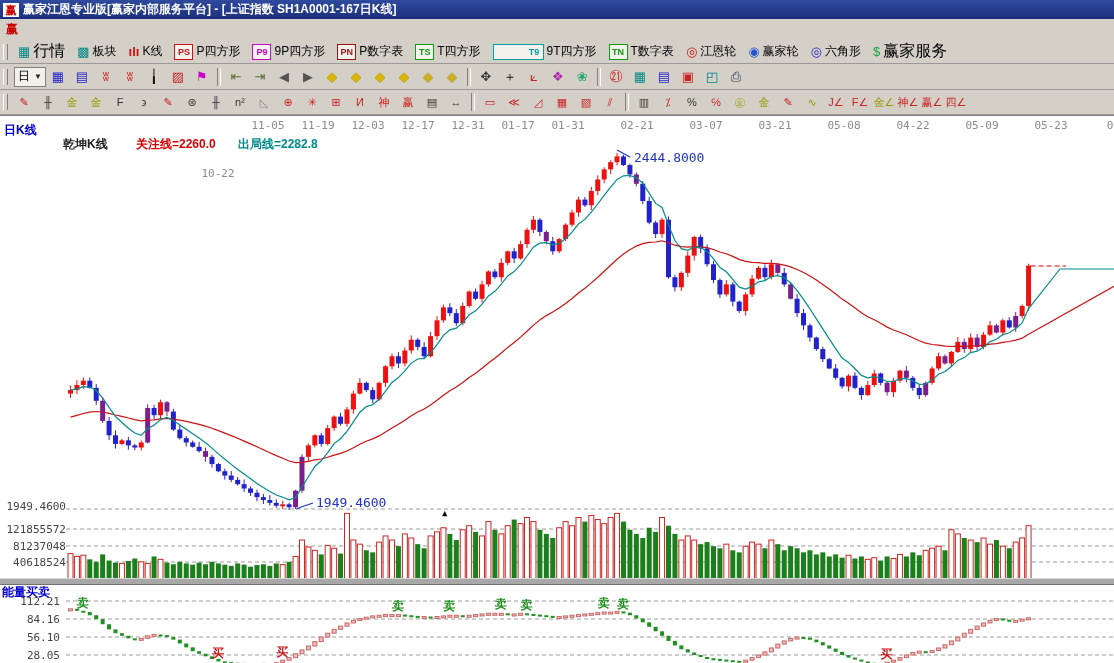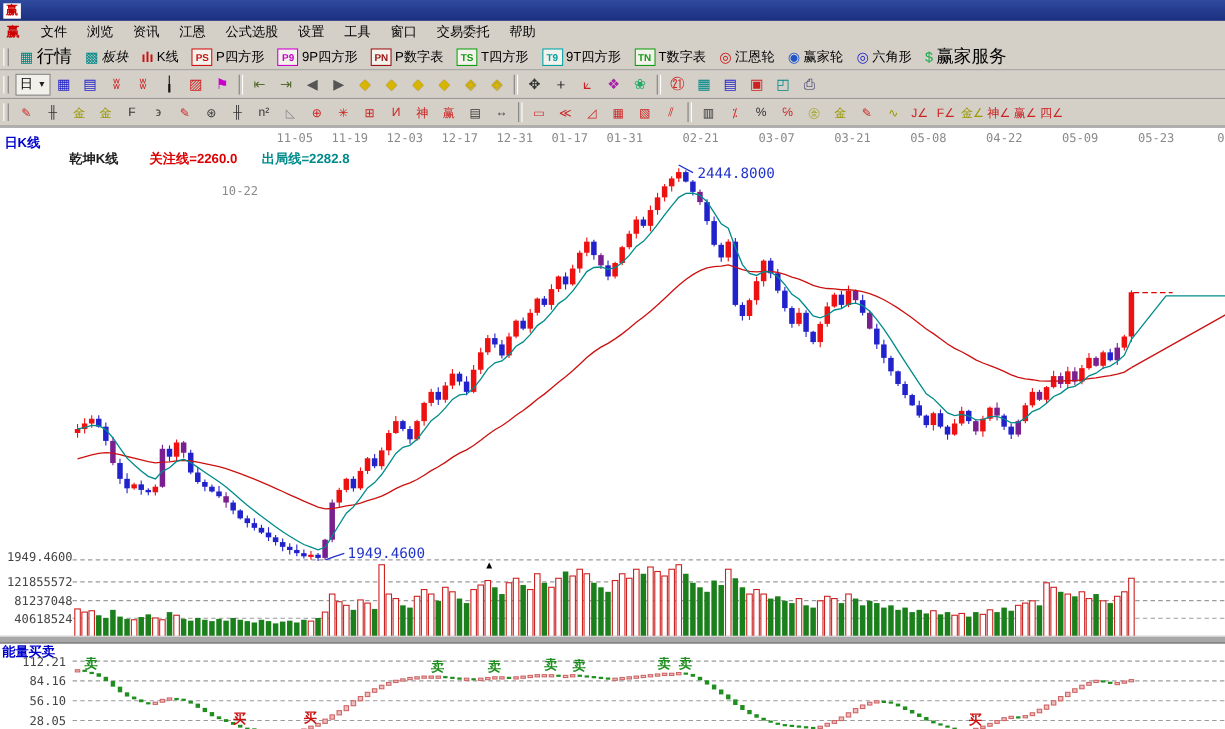--- a/index.html
+++ b/index.html
@@ -52,47 +52,36 @@
   .subpanel{left:2px;top:468px;color:#0000cc;font-weight:bold;}
   svg{position:absolute;left:0;top:0;}
   svg text{font-family:"DejaVu Sans Mono",monospace;}
 </style>
 </head>
 <body>
 
 <div class="window">
   <div class="titlebar">
     <span class="t-icon">赢</span>
+    <span>赢家江恩专业版[赢家内部服务平台] - [上证指数  SH1A0001-167日K线]</span>
   </div>
 
   <div class="menubar">
     <span class="m-logo">赢</span>
-    <div id="menu-items" style="display:flex">
-        <span class="mi">文件</span>
-        <span class="mi">浏览</span>
-        <span class="mi">资讯</span>
-        <span class="mi">江恩</span>
-        <span class="mi">公式选股</span>
-        <span class="mi">设置</span>
-        <span class="mi">工具</span>
-        <span class="mi">窗口</span>
-        <span class="mi">交易委托</span>
-        <span class="mi">帮助</span>
-      </div>
   </div>
 
   <div class="toolbar tb1" id="tb1">
       <div class="grip"></div>
       <div class="tbtn">
         <span class="glyph" style="color: rgb(0, 136, 136);">▦</span>
         <span style="font-size: 16px;">行情</span>
       </div>
       <div class="tbtn">
         <span class="glyph" style="color: rgb(0, 136, 136);">▩</span>
-        <span style="font-size: 12px; font-style: italic;">板块</span>
+        <span style="font-size: 12px;">板块</span>
       </div>
       <div class="tbtn">
         <span class="glyph" style="color: rgb(204, 17, 17); font-weight: bold;">ılı</span>
         <span style="font-size: 12px;">K线</span>
       </div>
       <div class="tbtn">
         <span class="badge" style="color: rgb(204, 17, 17); border: 1px solid rgb(204, 17, 17);">PS</span>
         <span style="font-size: 12px;">P四方形</span>
       </div>
       <div class="tbtn">
@@ -101,21 +90,21 @@
       </div>
       <div class="tbtn">
         <span class="badge" style="color: rgb(153, 17, 17); border: 1px solid rgb(153, 17, 17);">PN</span>
         <span style="font-size: 12px;">P数字表</span>
       </div>
       <div class="tbtn">
         <span class="badge" style="color: rgb(17, 153, 17); border: 1px solid rgb(17, 153, 17);">TS</span>
         <span style="font-size: 12px;">T四方形</span>
       </div>
       <div class="tbtn">
-        <span class="badge" style="color: rgb(0, 160, 160); border: 1px solid rgb(0, 160, 160);">T9</span>
+        <span class="badge" style="color: rgb(0, 160, 160); border: 1px solid rgb(0, 160, 160); padding-left: 32px;">T9</span>
         <span style="font-size: 12px;">9T四方形</span>
       </div>
       <div class="tbtn">
         <span class="badge" style="color: rgb(17, 153, 17); border: 1px solid rgb(17, 153, 17);">TN</span>
         <span style="font-size: 12px;">T数字表</span>
       </div>
       <div class="tbtn">
         <span class="glyph" style="color: rgb(204, 17, 17);">◎</span>
         <span style="font-size: 12px;">江恩轮</span>
       </div>

